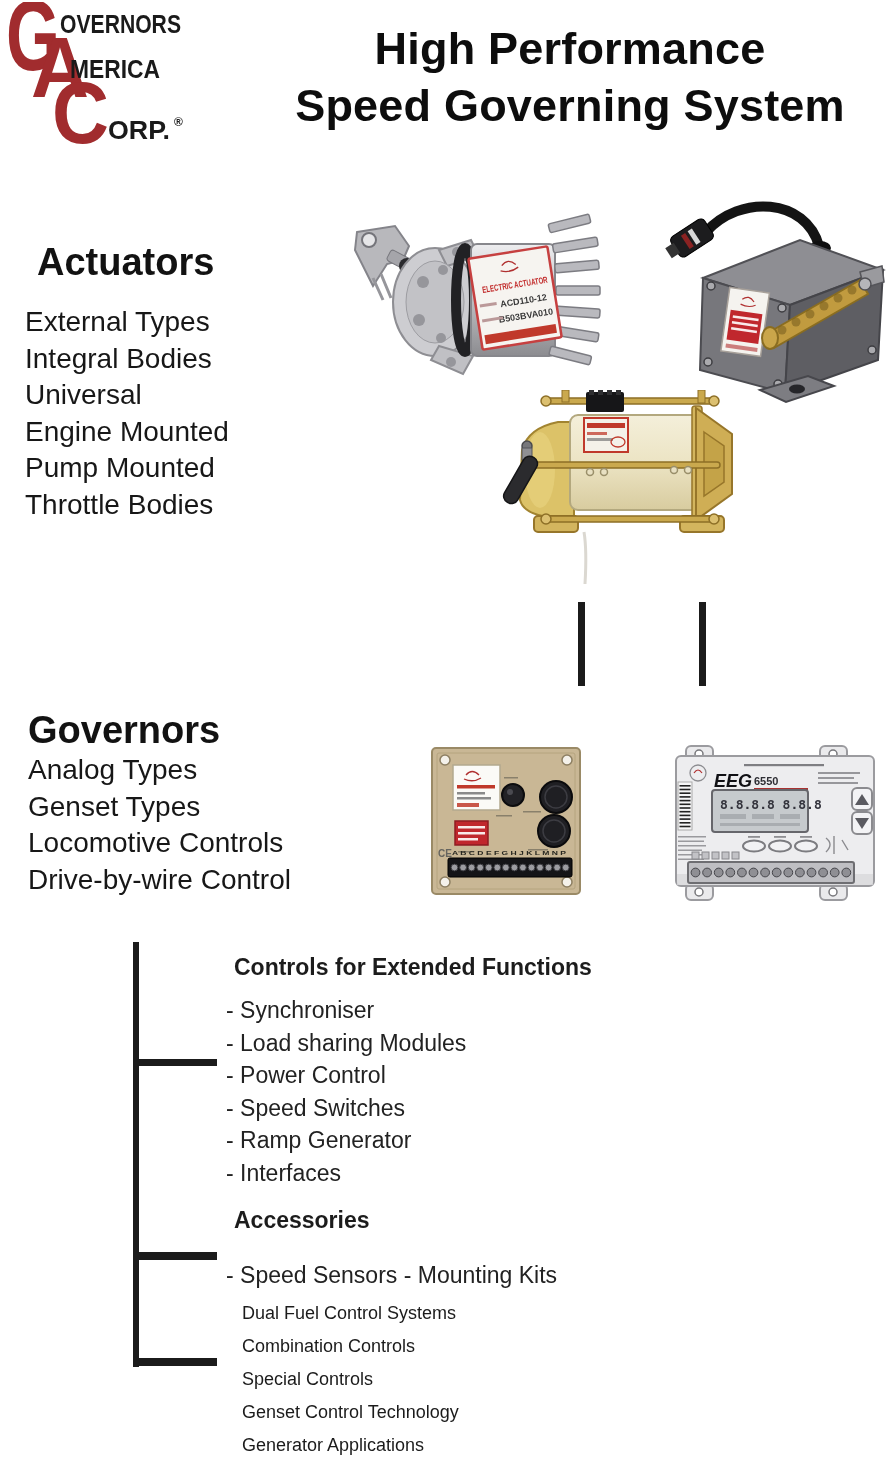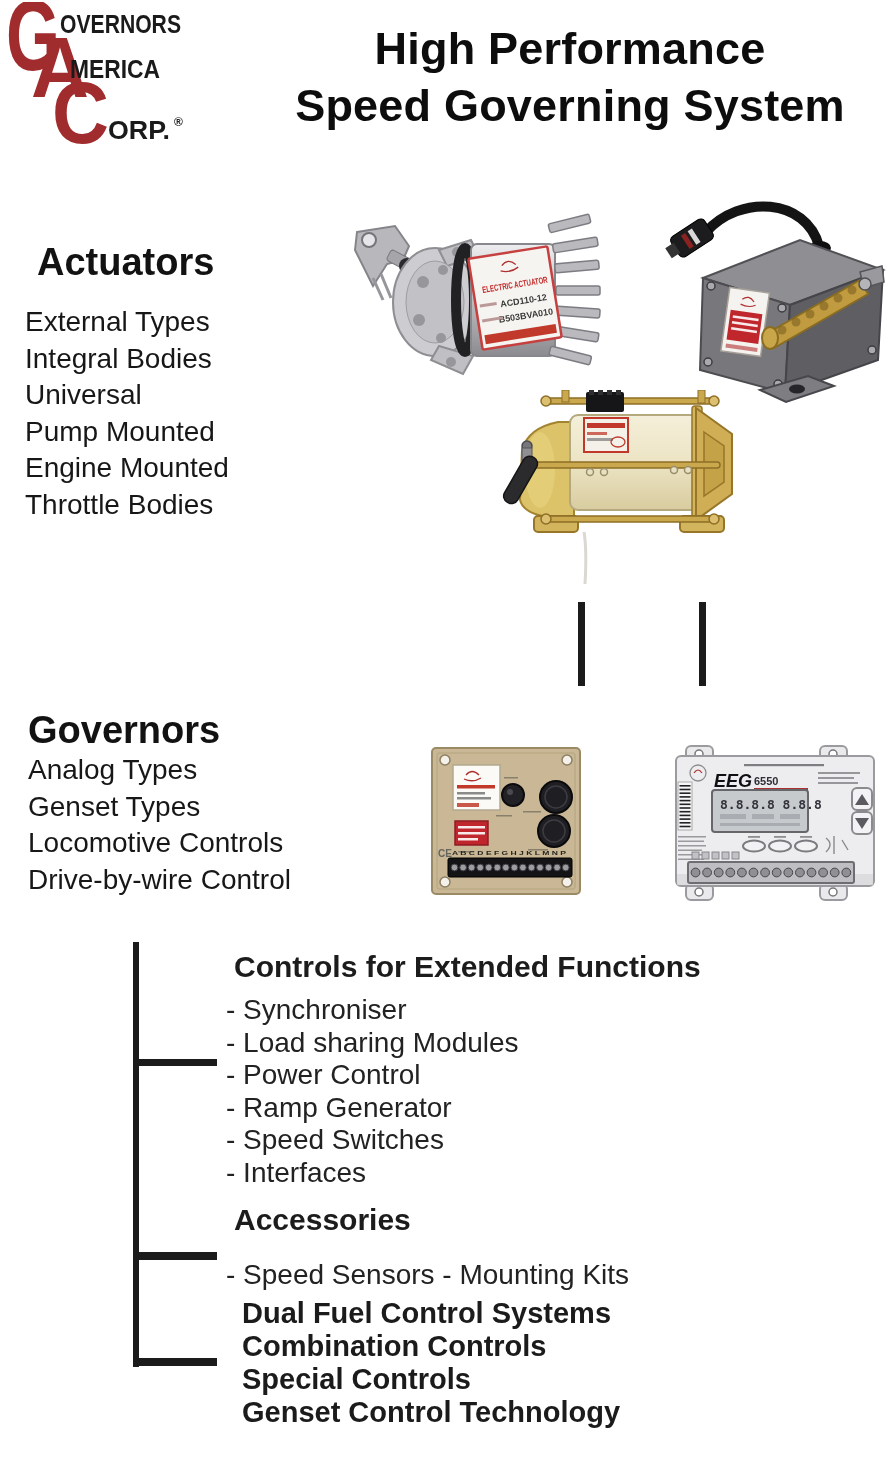--- a/index.html
+++ b/index.html
@@ -7,23 +7,23 @@
   body { font-family:"Liberation Sans", sans-serif; color:#141414; }
   .canvas { position:relative; width:890px; height:1463px; background:#fff; overflow:hidden; margin:0 auto; }
   .abs { position:absolute; }
 
   .title-block { left:240px; top:20px; width:660px; text-align:center;
                  font-weight:bold; font-size:45px; line-height:57px; color:#0d0d0d; letter-spacing:0.2px; }
 
   .sec-heading { font-weight:bold; font-size:38px; color:#121212; line-height:46px;margin-top:6px; }
   .sec-list  { font-size:28px; color:#171717; line-height:36.5px; }
 
-  .sub-heading { font-weight:bold; font-size:30px; color:#1c1c1c; line-height:36px; }
-  .sub-list  { font-size:28px; color:#222; line-height:32.5px; }
-  .cap-list  { font-size:29px; font-weight:bold; color:#1b1b1b; line-height:33px; }
+  .sub-heading { font-weight:bold; font-size:23px; color:#1c1c1c; line-height:36px; }
+  .sub-list  { font-size:23px; color:#222; line-height:32.5px; }
+  .cap-list  { font-size:18px; font-weight:normal; color:#1b1b1b; line-height:33px; }
 
   .vline, .hline, .connector { background:#1b1b1b; }
 
   svg text { font-family:"Liberation Sans", sans-serif; }
   svg .serif { font-family:"Liberation Serif", serif; }
 </style>
 </head>
 <body>
 
 <div class="canvas">
@@ -45,22 +45,22 @@
   <div class="abs title-block">
     <div>High Performance</div>
     <div>Speed Governing System</div>
   </div>
 
   <div class="abs sec-heading" style="left:37px; top:233px;">Actuators</div>
   <div class="abs sec-list" style="left:25px; top:304px;">
     <div>External Types</div>
     <div>Integral Bodies</div>
     <div>Universal</div>
+    <div>Engine Mounted</div>
     <div>Pump Mounted</div>
-    <div>Engine Mounted</div>
     <div>Throttle Bodies</div>
   </div>
 
   <svg class="abs" style="left:343px; top:198px;" width="258" height="190" viewBox="0 0 258 190">
     <defs>
       <linearGradient id="sil" x1="0" y1="0" x2="0" y2="1">
         <stop offset="0" stop-color="#ededef"></stop>
           <stop offset="0.45" stop-color="#c3c3c7"></stop>
           <stop offset="1" stop-color="#8c8c90"></stop>
       </linearGradient>
@@ -405,30 +405,31 @@
   <div class="abs vline" style="left:133px; top:942px; width:6px; height:425px;"></div>
   <div class="abs hline" style="left:133px; top:1059px; width:84px; height:7px;"></div>
   <div class="abs hline" style="left:133px; top:1252px; width:84px; height:8px;"></div>
   <div class="abs hline" style="left:133px; top:1358px; width:84px; height:8px;"></div>
 
   <div class="abs sub-heading" style="left:234px; top:949px;">Controls for Extended Functions</div>
   <div class="abs sub-list" style="left:226px; top:994px;">
     <div>- Synchroniser</div>
     <div>- Load sharing Modules</div>
     <div>- Power Control</div>
+    <div>- Speed Switches</div>
     <div>- Ramp Generator</div>
-    <div>- Speed Switches</div>
     <div>- Interfaces</div>
   </div>
 
   <div class="abs sub-heading" style="left:234px; top:1202px;">Accessories</div>
   <div class="abs sub-list" style="left:226px; top:1259px;">
     <div>- Speed Sensors - Mounting Kits</div>
   </div>
 
   <div class="abs cap-list" style="left:242px; top:1297px;">
     <div>Dual Fuel Control Systems</div>
     <div>Combination Controls</div>
     <div>Special Controls</div>
     <div>Genset Control Technology</div>
+    <div>Generator Applications</div>
   </div>
 
 </div>
 
 </body></html>

